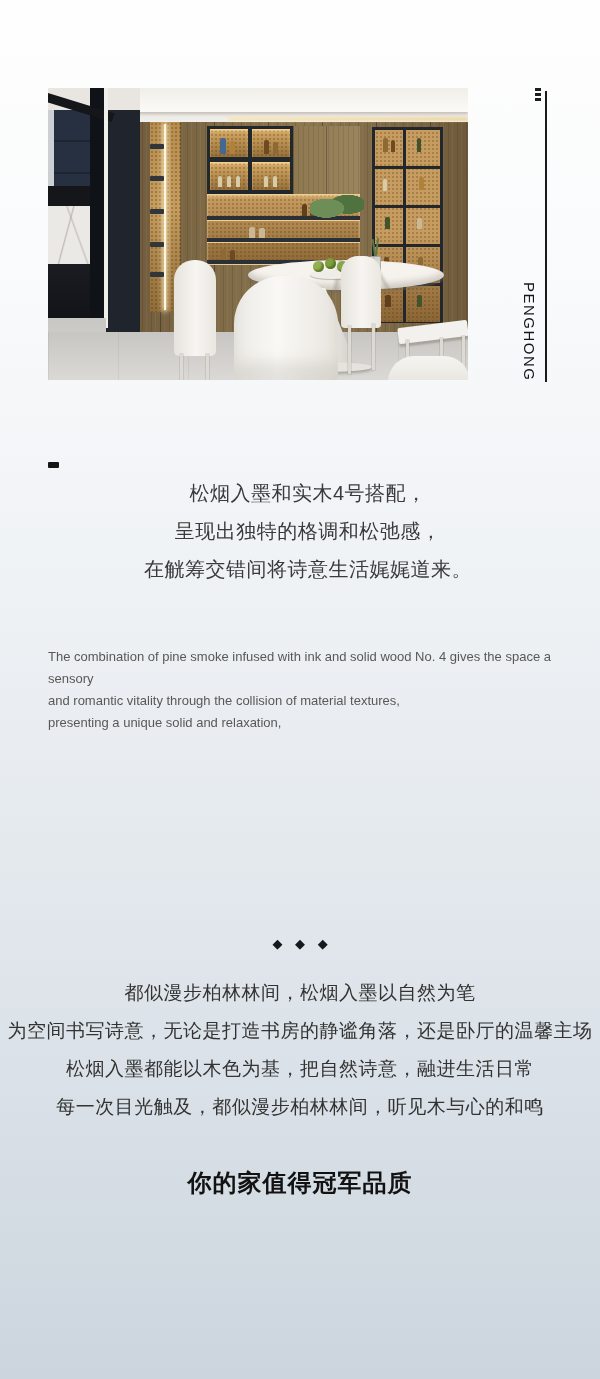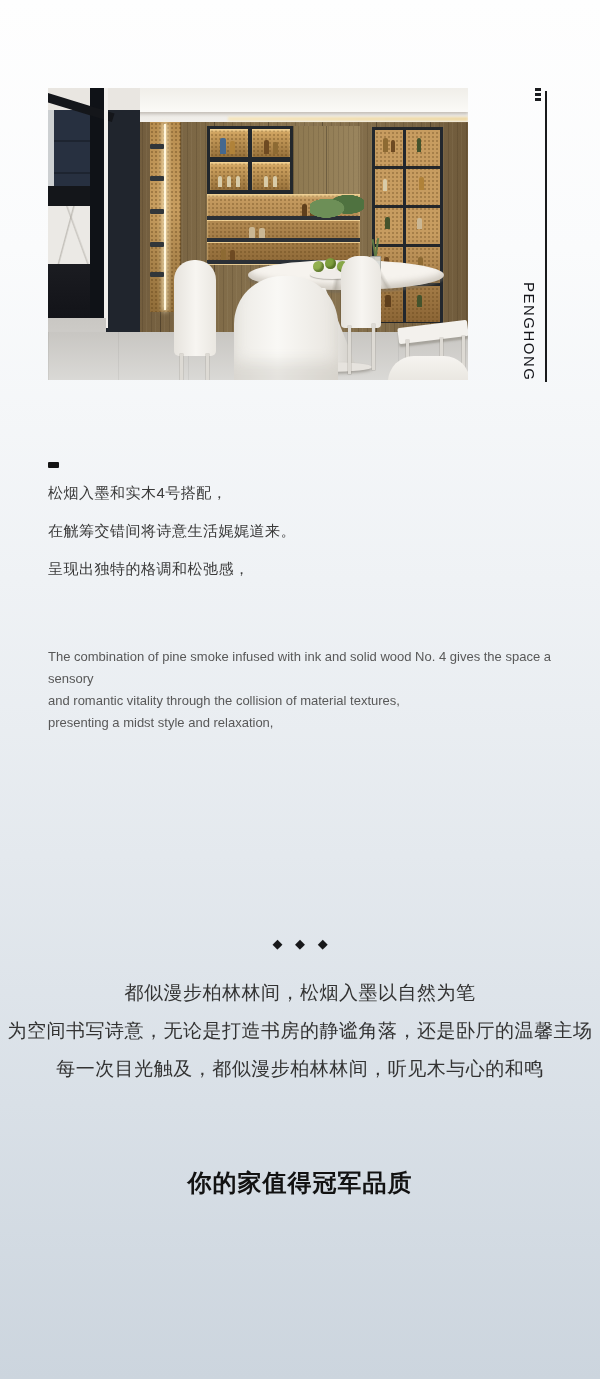--- a/index.html
+++ b/index.html
@@ -82,21 +82,21 @@
   
   .mark-dot{position:absolute;width:6px;height:3px;background:#1c1d20;}
   .mark-line{position:absolute;left:545px;top:91px;width:2px;height:291px;background:#191a1c;}
   .mark-text-wrap{position:absolute;left:521px;top:88px;height:294px;width:20px;}
   .mark-text{position:absolute;bottom:0;left:0;writing-mode:vertical-rl;font-size:15px;font-weight:500;
     letter-spacing:1.5px;color:#14151a;white-space:nowrap;}
 
   
   .dash{position:absolute;left:48px;top:462px;width:11px;height:6px;background:#151515;border-radius:1px;}
   .cn-block{position:absolute;left:48px;top:474px;width:520px;}
-  .cn-block p{margin:0;font-size:15px;line-height:38px;color:#3a3a3a;letter-spacing:.5px;}
+  .cn-block p{margin:0;font-size:20px;line-height:38px;color:#3a3a3a;letter-spacing:.5px;text-align:center;}
   .en-block{position:absolute;left:48px;top:646px;width:520px;}
   .en-block p{margin:0;font-size:13px;line-height:22px;color:#585858;}
   .diamonds{position:absolute;left:0;top:936px;width:600px;text-align:center;font-size:13px;color:#17181a;}
   .diamonds span{margin:0 4.5px;}
   .poetry{position:absolute;left:0;top:974px;width:600px;text-align:center;}
   .poetry p{margin:0;font-size:19px;line-height:38px;color:#333333;letter-spacing:.5px;}
   .slogan{position:absolute;left:0;top:1167px;width:600px;margin:0;text-align:center;
     font-size:24px;font-weight:700;color:#121212;letter-spacing:1px;}
 </style>
 </head>
@@ -216,37 +216,38 @@
     <div class="mark-line"></div>
     <div class="mark-text-wrap">
       <div class="mark-text">PENGHONG</div>
     </div>
   </div>
 
   <div class="dash"></div>
 
   <div class="cn-block">
     <p>松烟入墨和实木4号搭配，</p>
+    <p>呈现出独特的格调和松弛感，</p>
     <p>在觥筹交错间将诗意生活娓娓道来。</p>
-    <p>呈现出独特的格调和松弛感，</p>
   </div>
 
   <div class="en-block">
     <p>The combination of pine smoke infused with ink and solid wood No. 4 gives the space a sensory</p>
     <p>and romantic vitality through the collision of material textures,</p>
-    <p>presenting a midst style and relaxation,</p>
+    <p>presenting a unique solid and relaxation,</p>
   </div>
 
   <div class="diamonds">
     <span>◆</span>
     <span>◆</span>
     <span>◆</span>
   </div>
 
   <div class="poetry">
     <p>都似漫步柏林林间，松烟入墨以自然为笔</p>
     <p>为空间书写诗意，无论是打造书房的静谧角落，还是卧厅的温馨主场</p>
+    <p>松烟入墨都能以木色为基，把自然诗意，融进生活日常</p>
     <p>每一次目光触及，都似漫步柏林林间，听见木与心的和鸣</p>
   </div>
 
   <h2 class="slogan">你的家值得冠军品质</h2>
 
 </div>
 
 </body></html>

